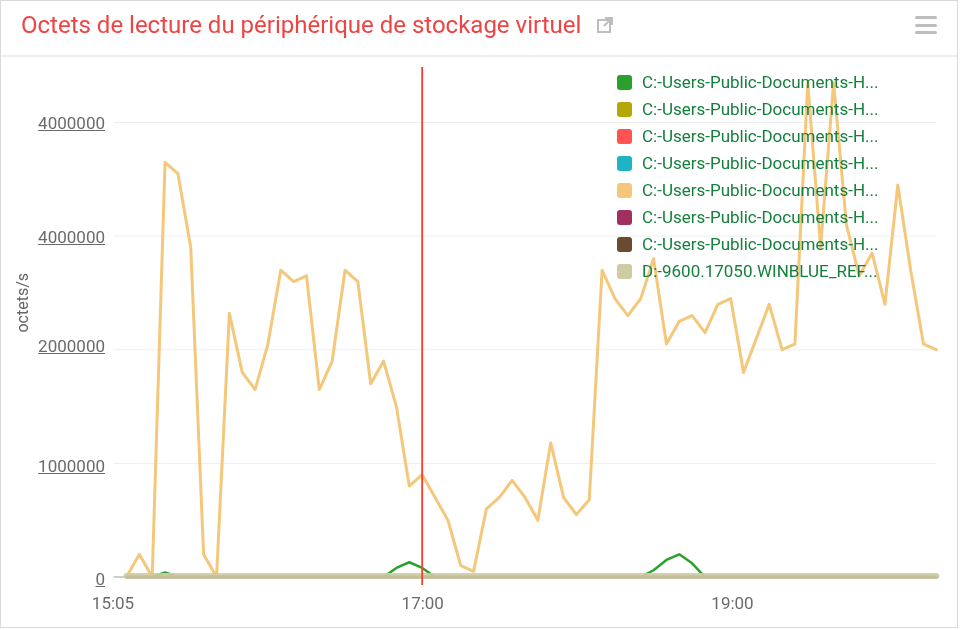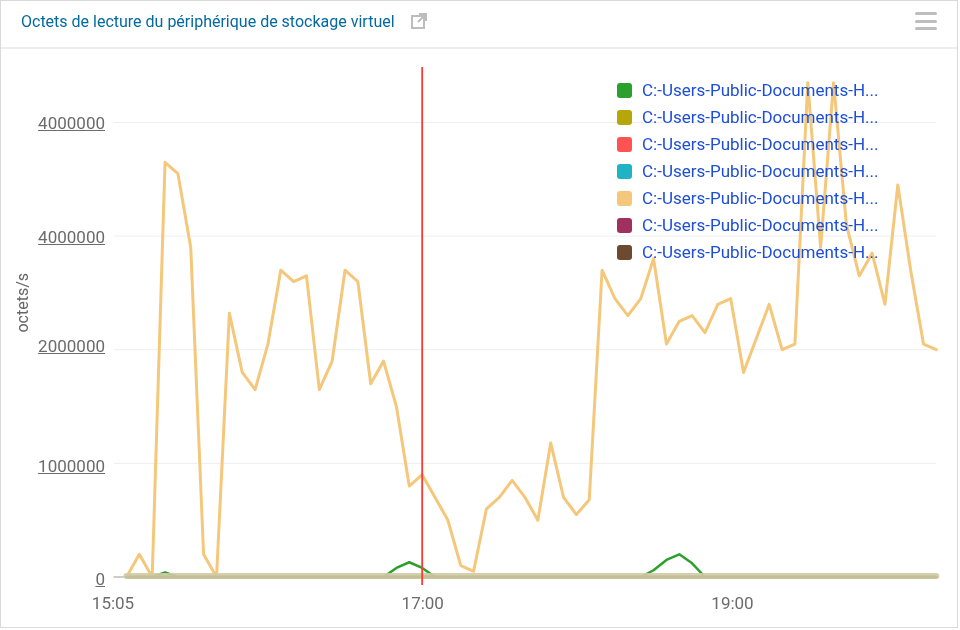--- a/index.html
+++ b/index.html
@@ -24,23 +24,23 @@
     align-items: center;
     padding: 10px 20px 16px 20px;
     border-bottom: 2px solid #eee;
   }
   .title-wrap {
     display: flex;
     align-items: center;
     gap: 14px;
   }
   .title {
-    font-size: 16px;
+    font-size: 24px;
     font-weight: 400;
-    color: #0369a1;
+    color: #ef4444;
   }
   .popout-icon svg { display: block; }
   .menu-icon {
     width: 22px; height: 18px;
     display: flex; flex-direction: column; justify-content: space-between;
     cursor: pointer;
   }
   .menu-icon span {
     display: block; height: 3px; width: 100%;
     background: #bdbdbd; border-radius: 2px;
@@ -83,25 +83,25 @@
   }
   .xtick {
     position: absolute;
     bottom: 14px;
     transform: translateX(-50%);
     font-size: 17px;
     color: #6b6b6b;
   }
   .legend {
     position: absolute;
-    top: 20px;
+    top: 12px;
     right: 20px;
     width: 320px;
     font-size: 17px;
-    color: #1d4ed8;
+    color: #15803d;
   }
   .legend-row {
     display: flex;
     align-items: center;
     gap: 10px;
     line-height: 27px;
     height: 27px;
     cursor: pointer;
   }
   .legend-swatch {
@@ -214,16 +214,20 @@
           <span class="legend-label">C:-Users-Public-Documents-H...</span>
         </div>
         <div class="legend-row">
           <span class="legend-swatch" style="background: rgb(160, 48, 96);"></span>
           <span class="legend-label">C:-Users-Public-Documents-H...</span>
         </div>
         <div class="legend-row">
           <span class="legend-swatch" style="background: rgb(107, 74, 47);"></span>
           <span class="legend-label">C:-Users-Public-Documents-H...</span>
         </div>
+        <div class="legend-row">
+          <span class="legend-swatch" style="background: rgb(207, 203, 164);"></span>
+          <span class="legend-label">D:-9600.17050.WINBLUE_REF...</span>
+        </div>
       </div>
 
   </div>
 </div>
 
 </body></html>

